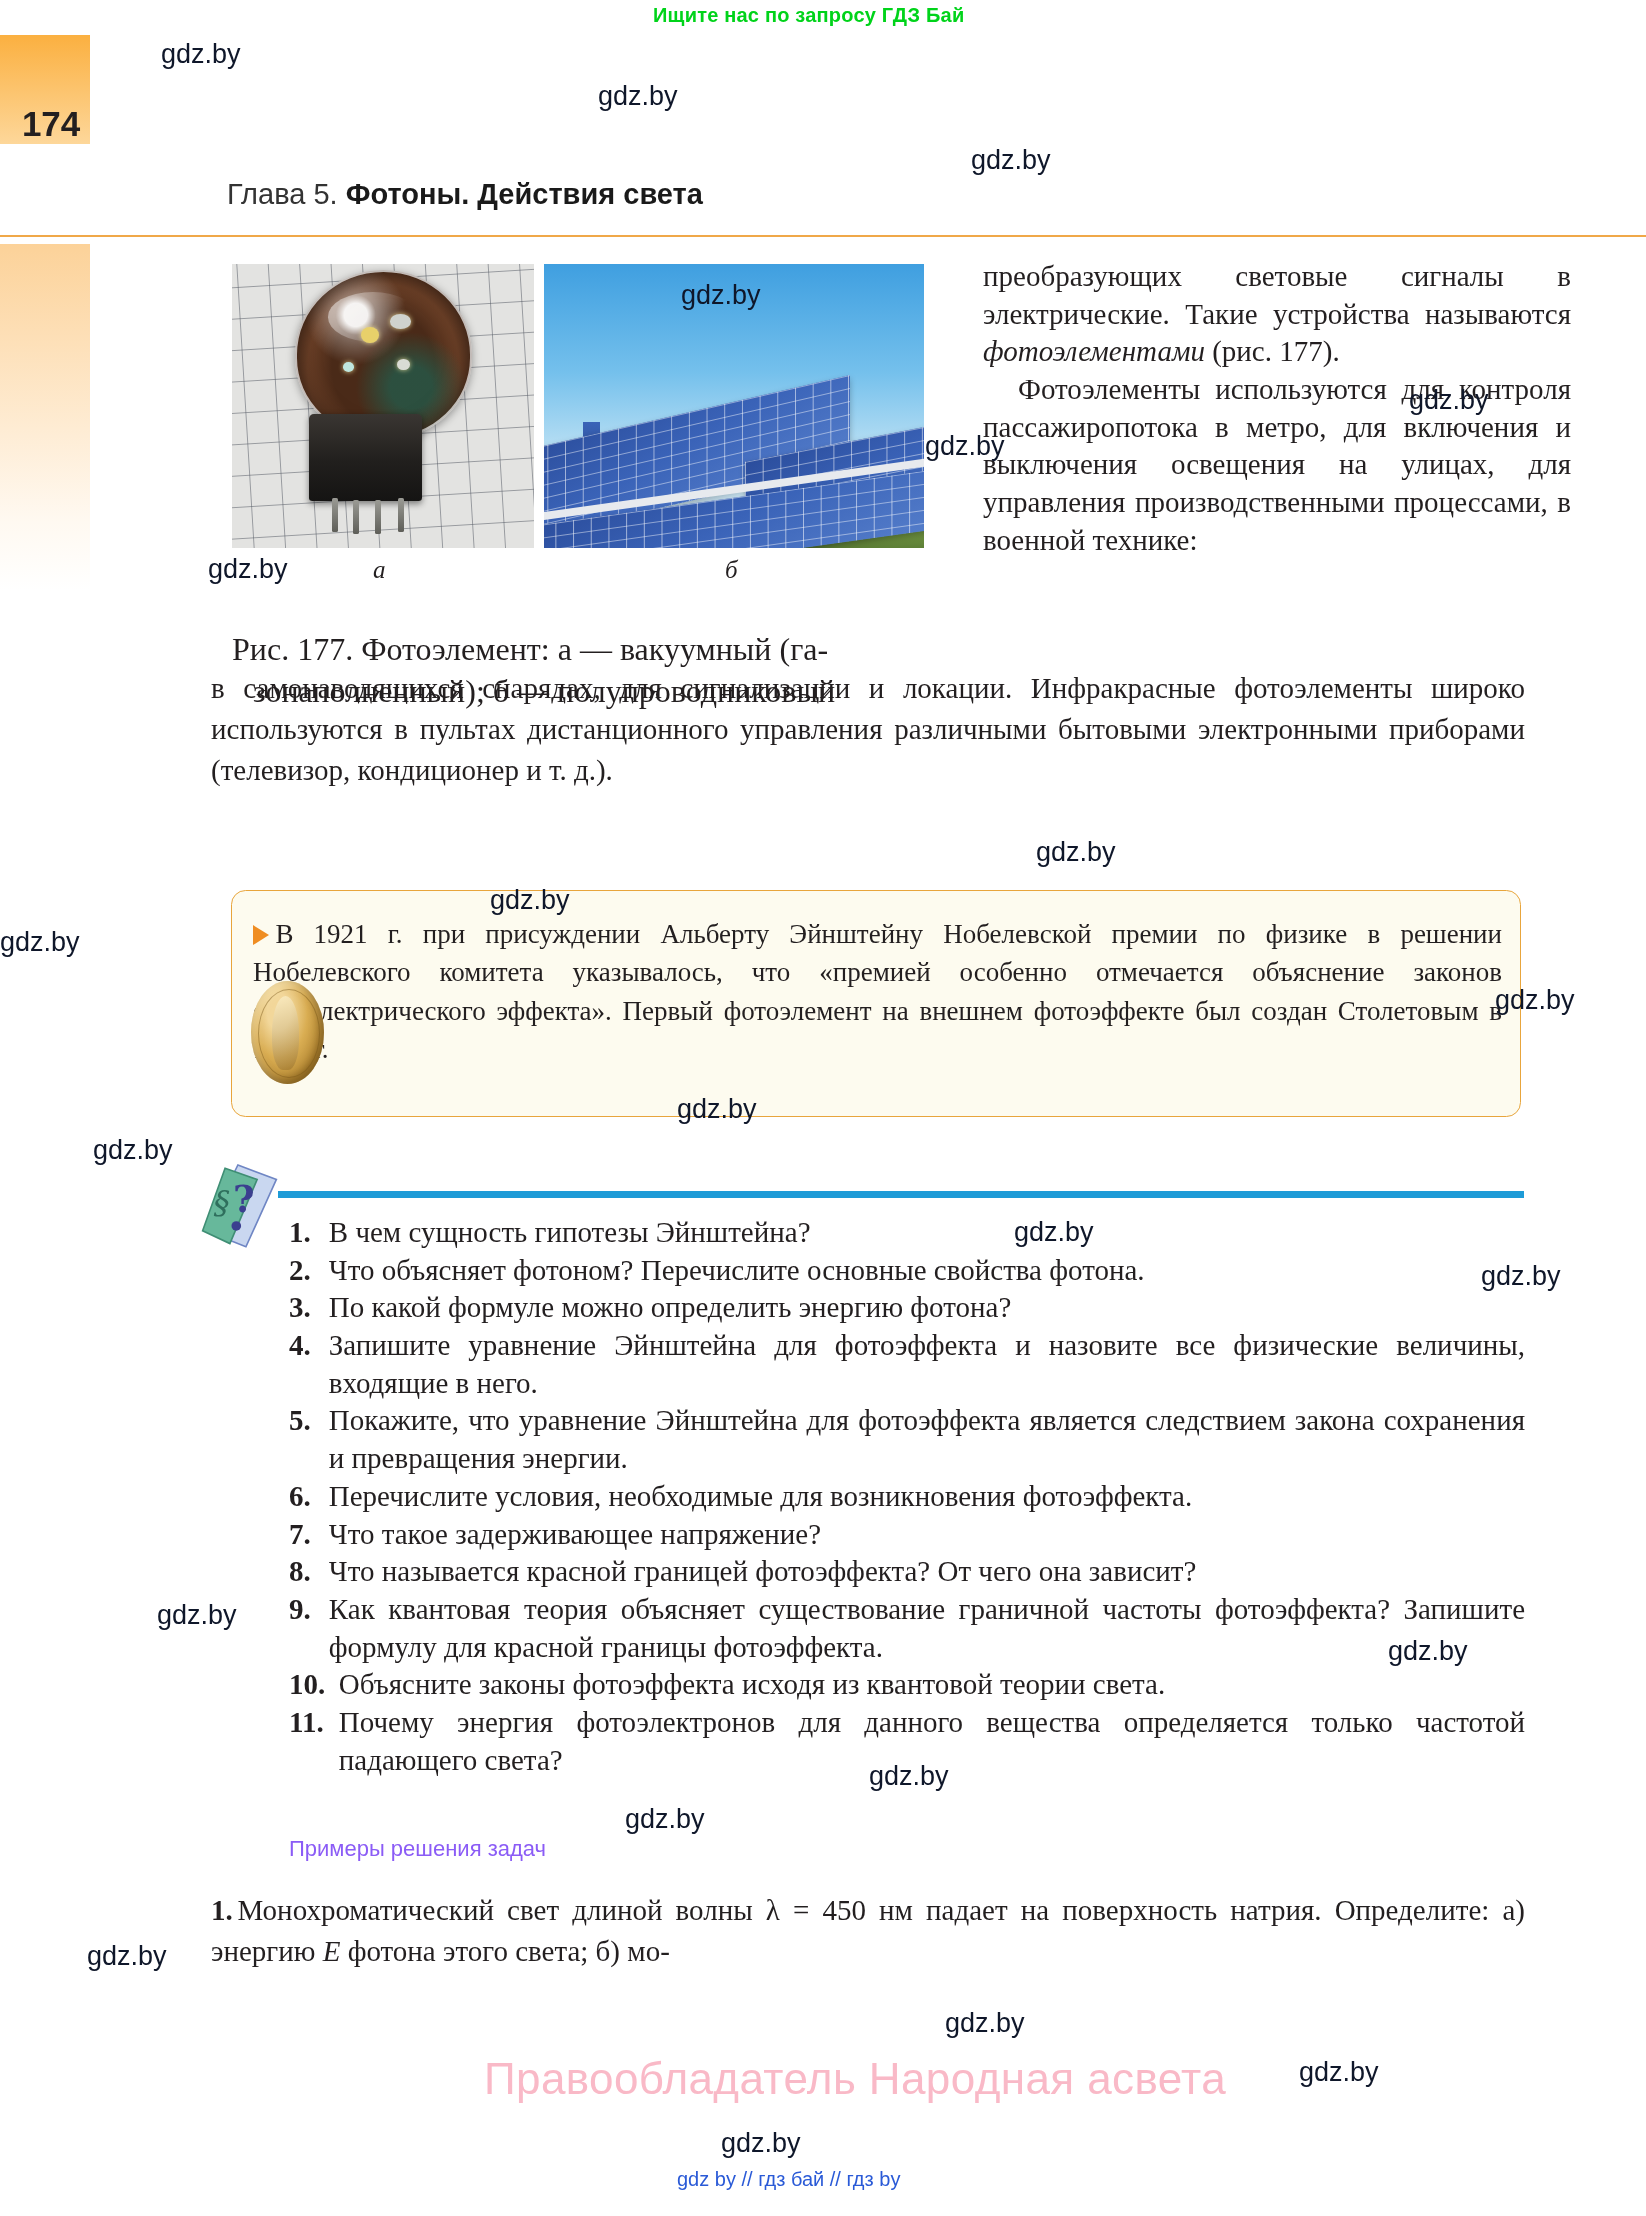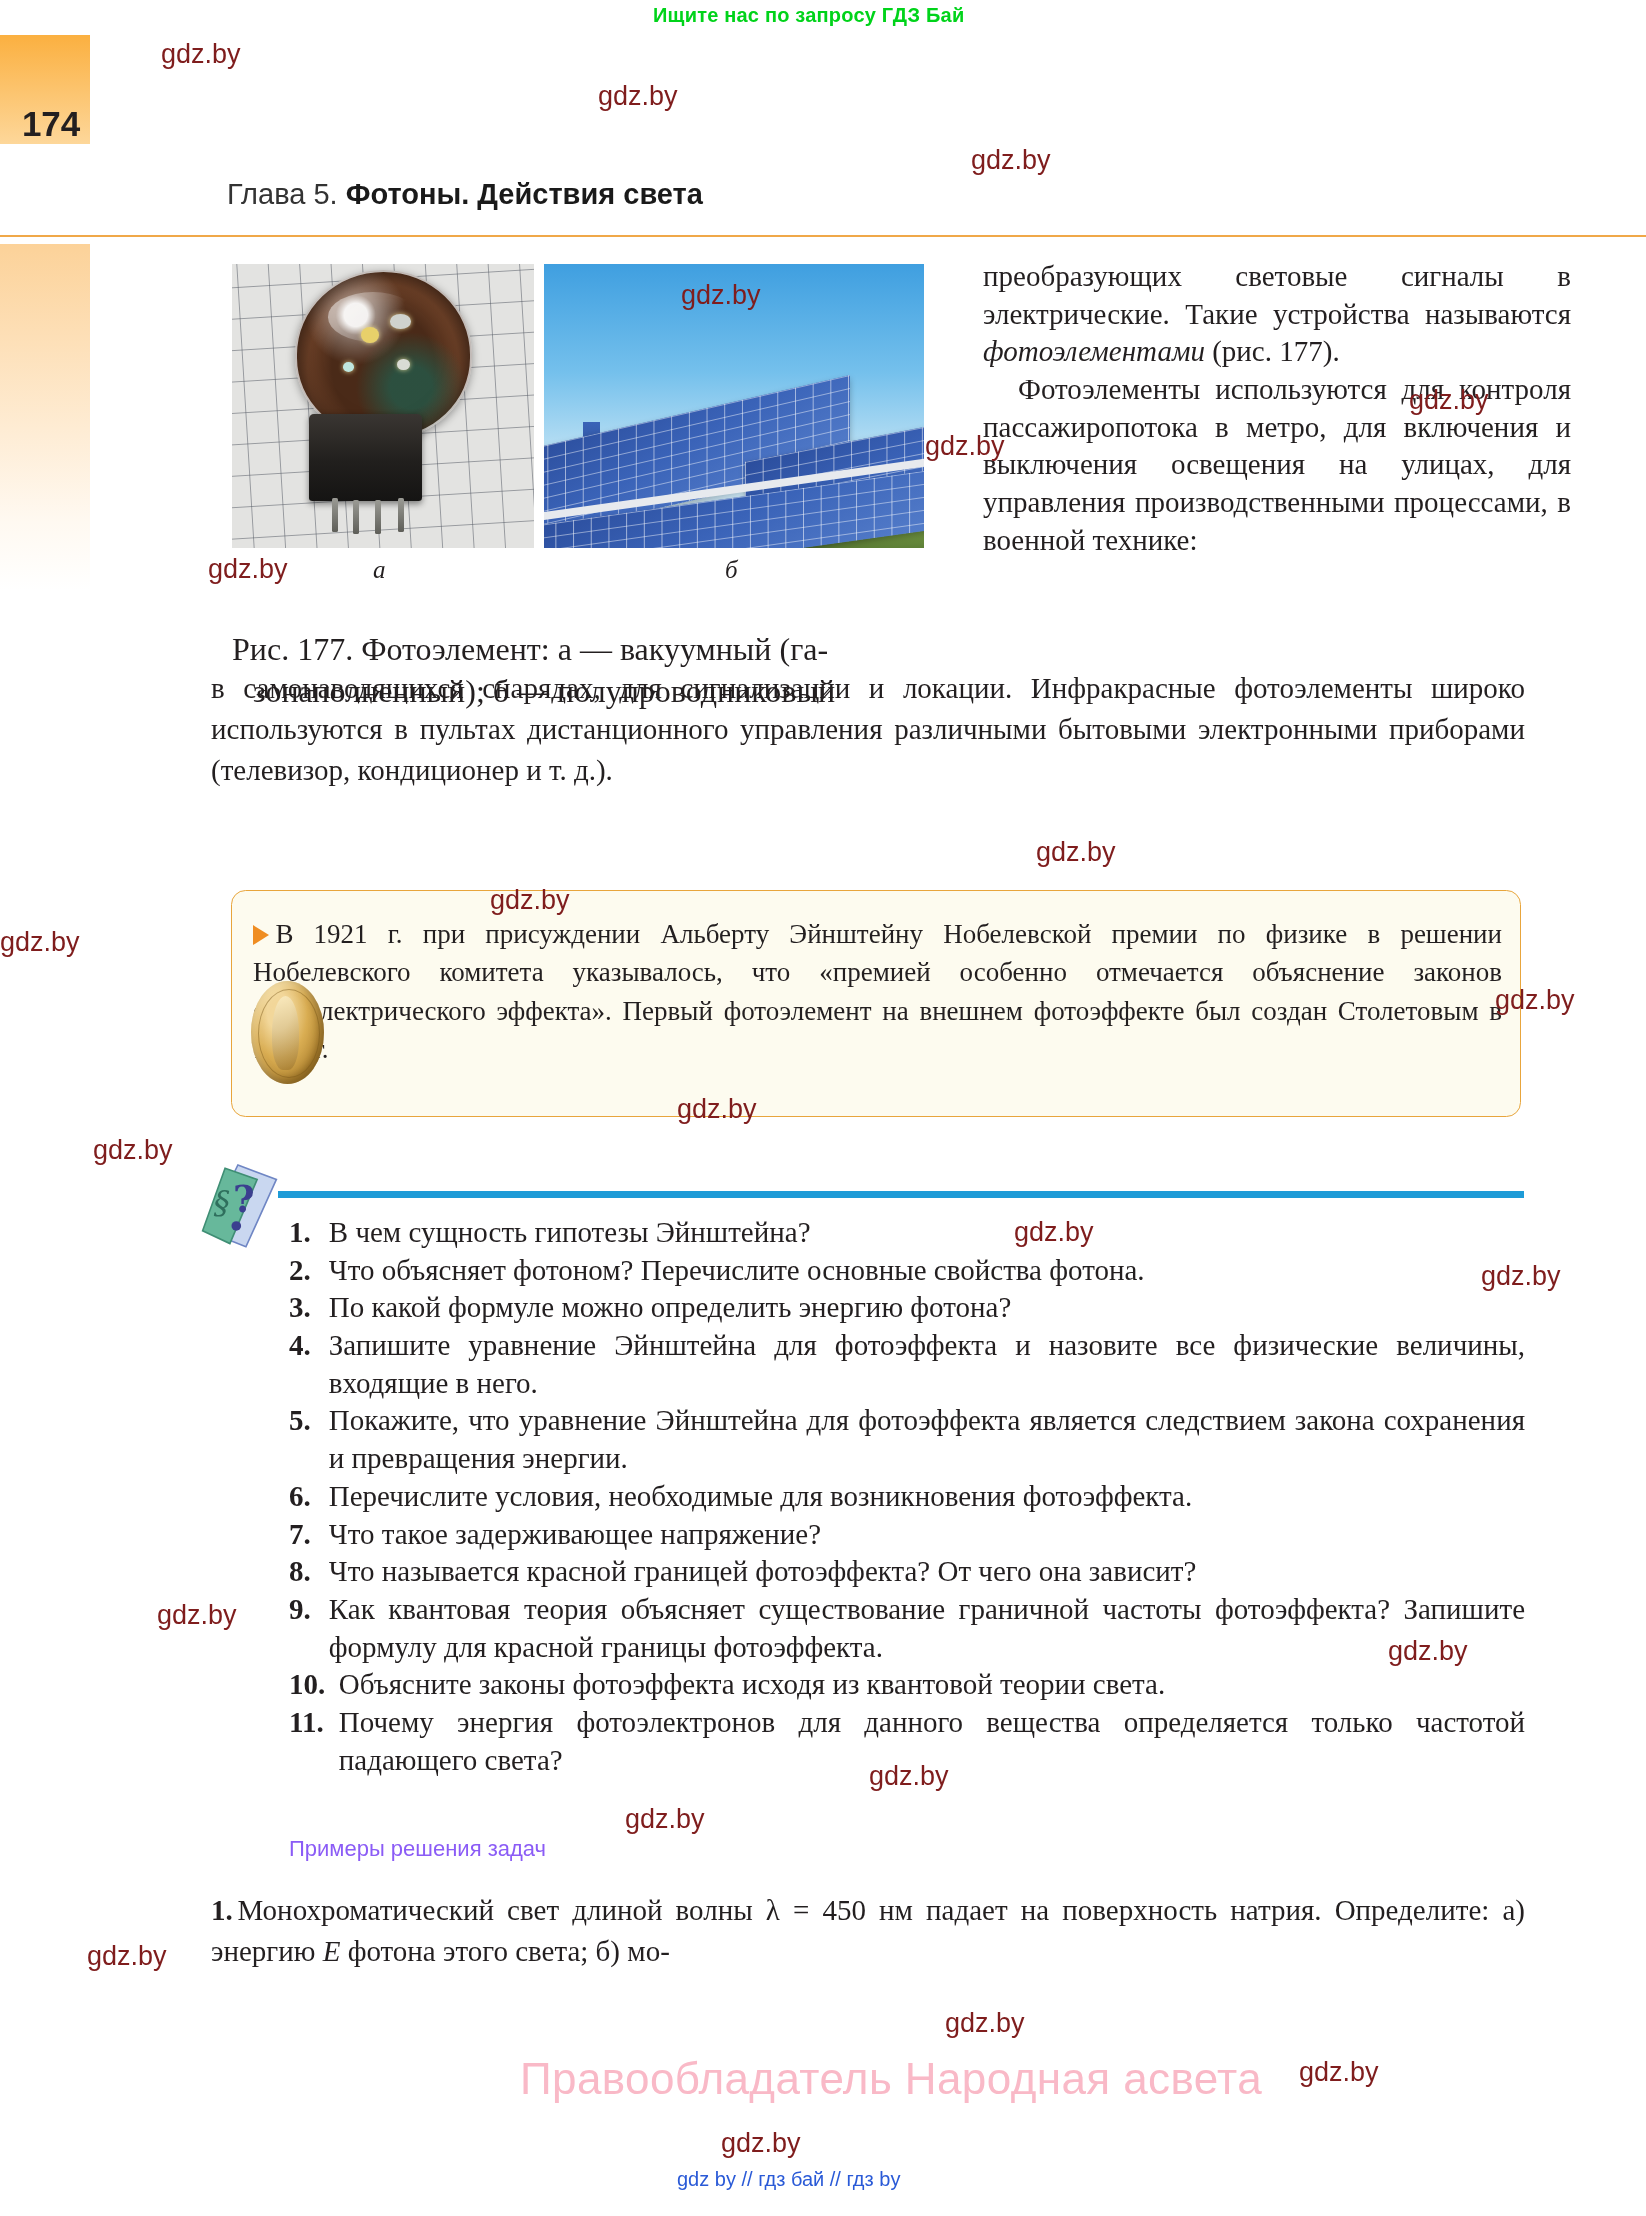--- a/index.html
+++ b/index.html
@@ -12,37 +12,36 @@
     position: relative;
     overflow: hidden;
     font-family: "Liberation Serif", "DejaVu Serif", serif;
     color: #231f20;
   }
 
   
   .wm {
     position: absolute;
     font-family: "Liberation Sans", "DejaVu Sans", sans-serif;
-    color: #7f1d1d;
+    color: #0f172a;
     white-space: nowrap;
     pointer-events: none;
     z-index: 40;
   }
   .wm-top-green {
     color: #00d31a;
     font-weight: bold;
     font-size: 20px;
     letter-spacing: 0.2px;
   }
   .wm-pink {
     color: #f9b9c7;
     font-size: 44px;
     font-family: "Liberation Sans", "DejaVu Sans", sans-serif;
     letter-spacing: 0.4px;
-    margin-left: 36px;
   }
   .wm-blue {
     color: #2a5ad7;
     font-size: 20px;
     font-family: "Liberation Sans", "DejaVu Sans", sans-serif;
   }
 
   
   .corner-block {
     position: absolute;

